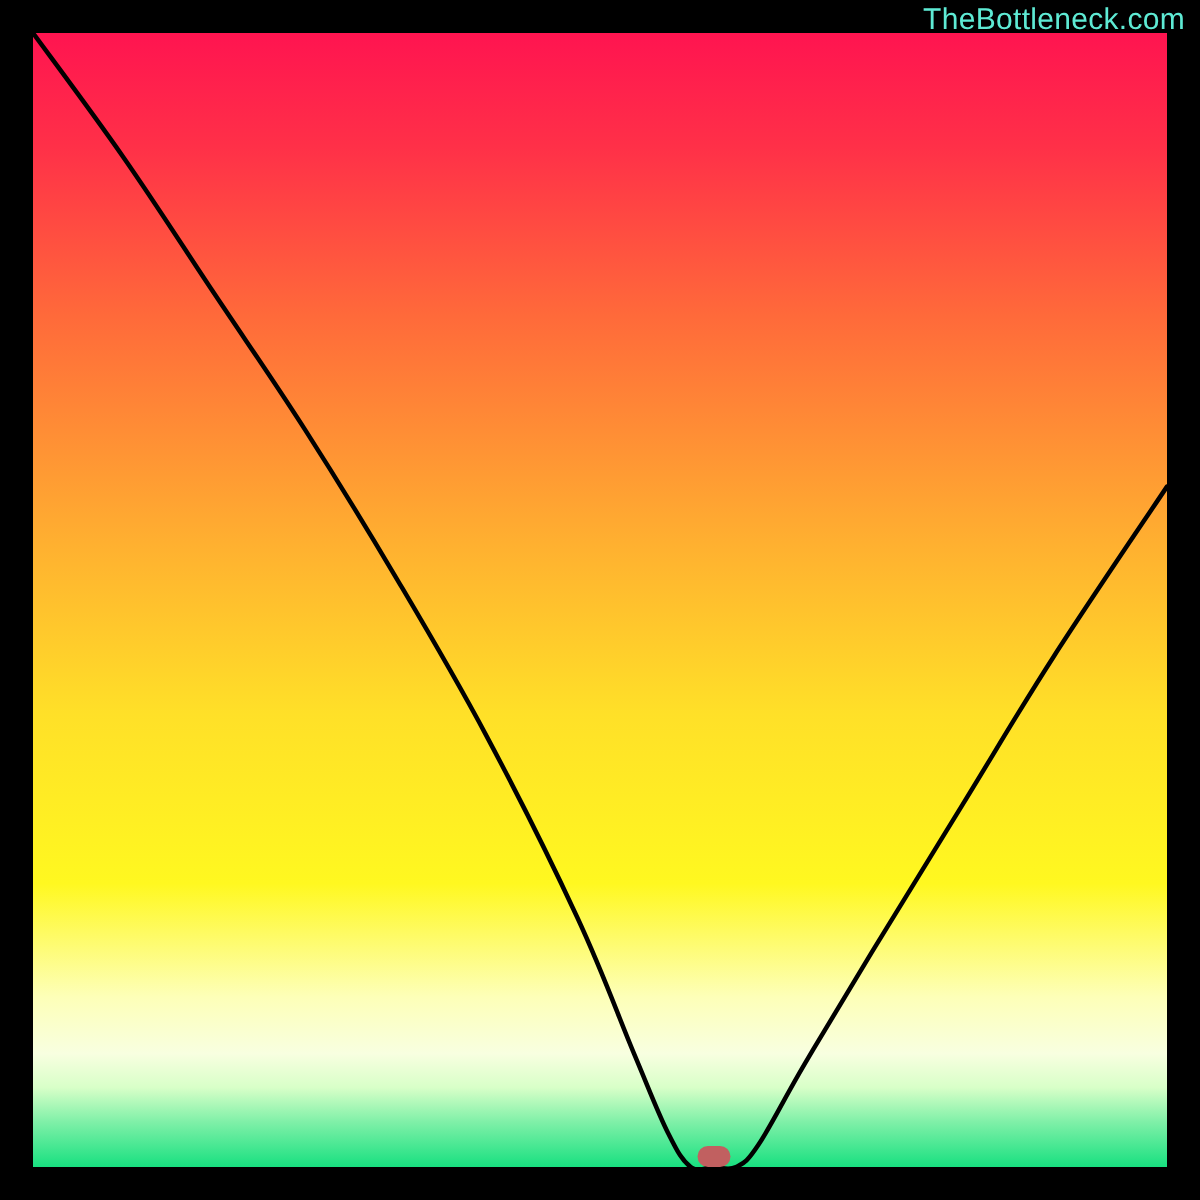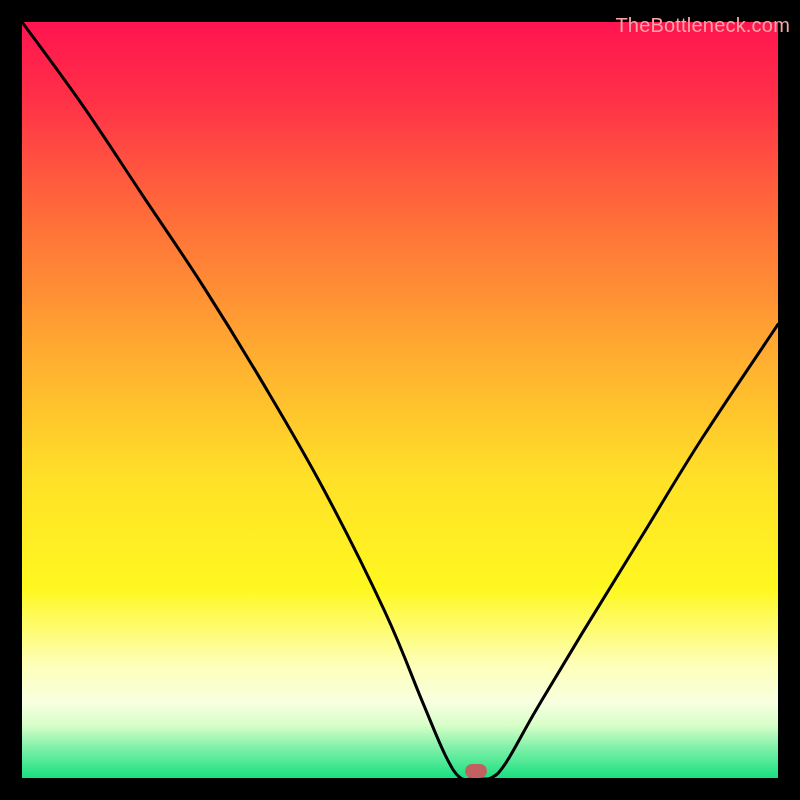--- a/index.html
+++ b/index.html
@@ -41,23 +41,23 @@
   }
   .marker {
     position: absolute;
     width: 22px;
     height: 14px;
     border-radius: 7px;
     transform: translate(-50%, -50%);
   }
   .watermark {
     position: absolute;
-    top: 14px;
+    top: 2px;
     right: 10px;
-    color: #fca5a5;
+    color: #5eead4;
     font-size: 20px;
     font-weight: 500;
     letter-spacing: 0.2px;
     user-select: none;
   }
 </style>
 </head>
 <body>
 
 <div class="frame">

